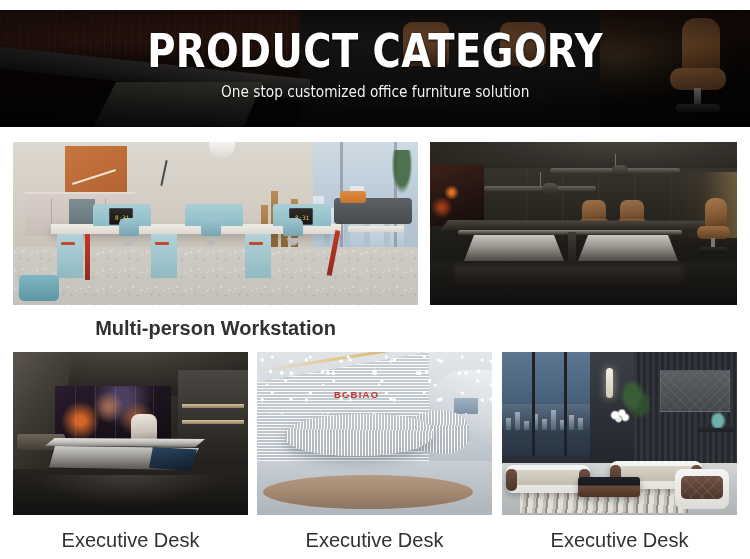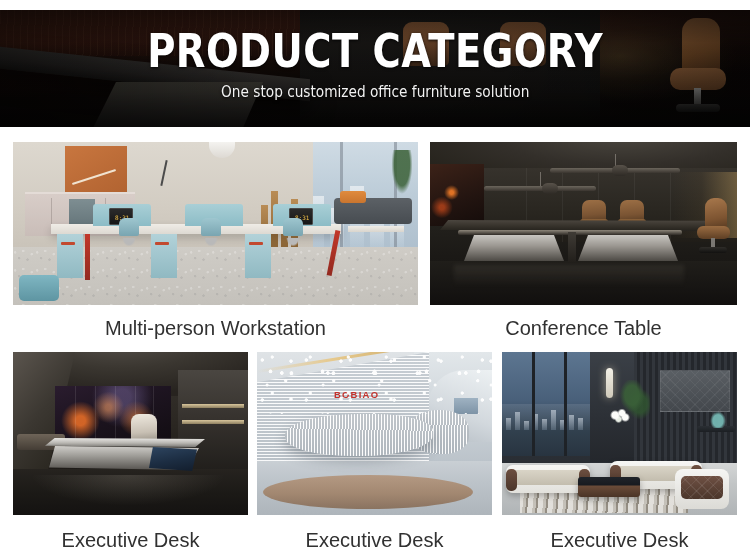--- a/index.html
+++ b/index.html
@@ -185,21 +185,21 @@
   #card-0 .card-photo { height: 163px; }
   #card-1 { left: 430px; top: 142px; width: 307px; }
   #card-1 .card-photo { height: 163px; }
   #card-2 { left: 13px;  top: 352px; width: 235px; }
   #card-2 .card-photo { height: 163px; }
   #card-3 { left: 257px; top: 352px; width: 235px; }
   #card-3 .card-photo { height: 163px; }
   #card-4 { left: 502px; top: 352px; width: 235px; }
   #card-4 .card-photo { height: 163px; }
 
-  #card-0 .card-label, #card-1 .card-label { font-size: 20px; padding-top: 8px; }
+  #card-0 .card-label, #card-1 .card-label { font-size: 20px; padding-top: 8px; font-weight: bold; }
   #card-2 .card-label, #card-3 .card-label, #card-4 .card-label { font-size: 20px; padding-top: 10px; }
 
   
   .s1 { position: absolute; inset: 0;
         background: linear-gradient(180deg, #d9d4cb 0%, #cfcac1 46%, #bfbcb6 47%, #c9c6c0 100%); }
   .s1-window {
     position: absolute; right: 0; top: 0; width: 170px; height: 110px;
     background: linear-gradient(180deg, #cfdbe4 0%, #bcccd8 48%, #aebfcd 100%);
   }
   .s1-sky-bldg {
@@ -807,21 +807,20 @@
         <div class="s2-spine"></div>
         <div class="s2-sidechair">
           <div class="sc-back"></div>
           <div class="sc-seat"></div>
           <div class="sc-post"></div>
           <div class="sc-foot"></div>
         </div>
         <div class="s2-refl"></div>
       </div>
     </div>
-    <div class="card-label">Conference Table</div>
   </div>
 
   <div class="card" id="card-2">
     <div class="card-photo">
       <div class="s3">
         <div class="s3-ceil"></div>
         <div class="s3-lwall"></div>
         <div class="s3-mural">
           <div class="mseam" style="left:20px;"></div>
           <div class="mseam" style="left:40px;"></div>

